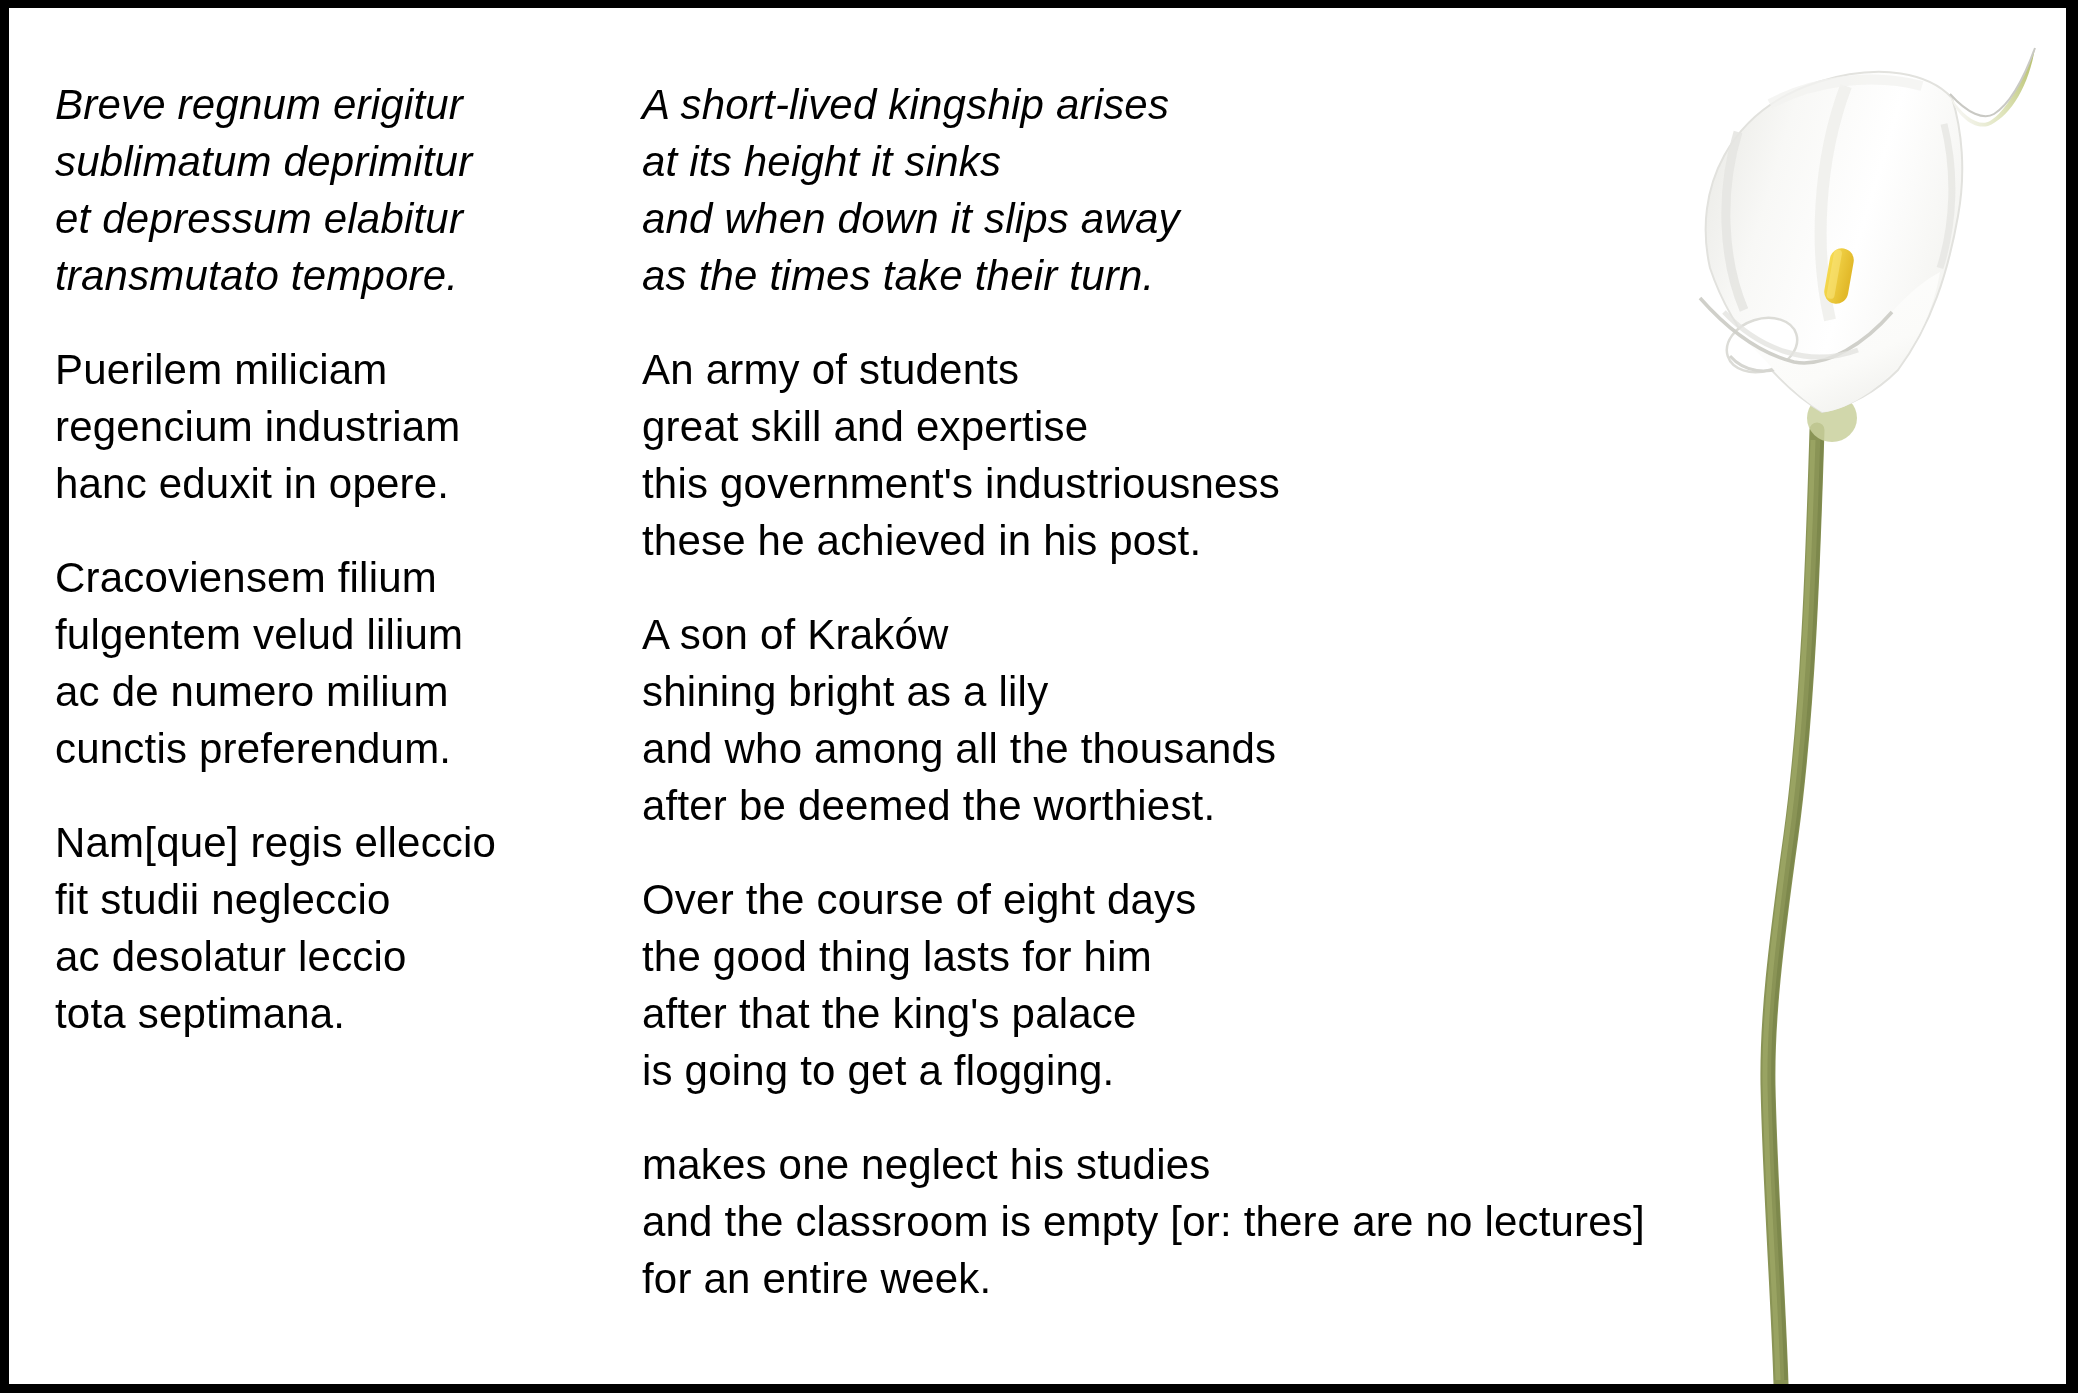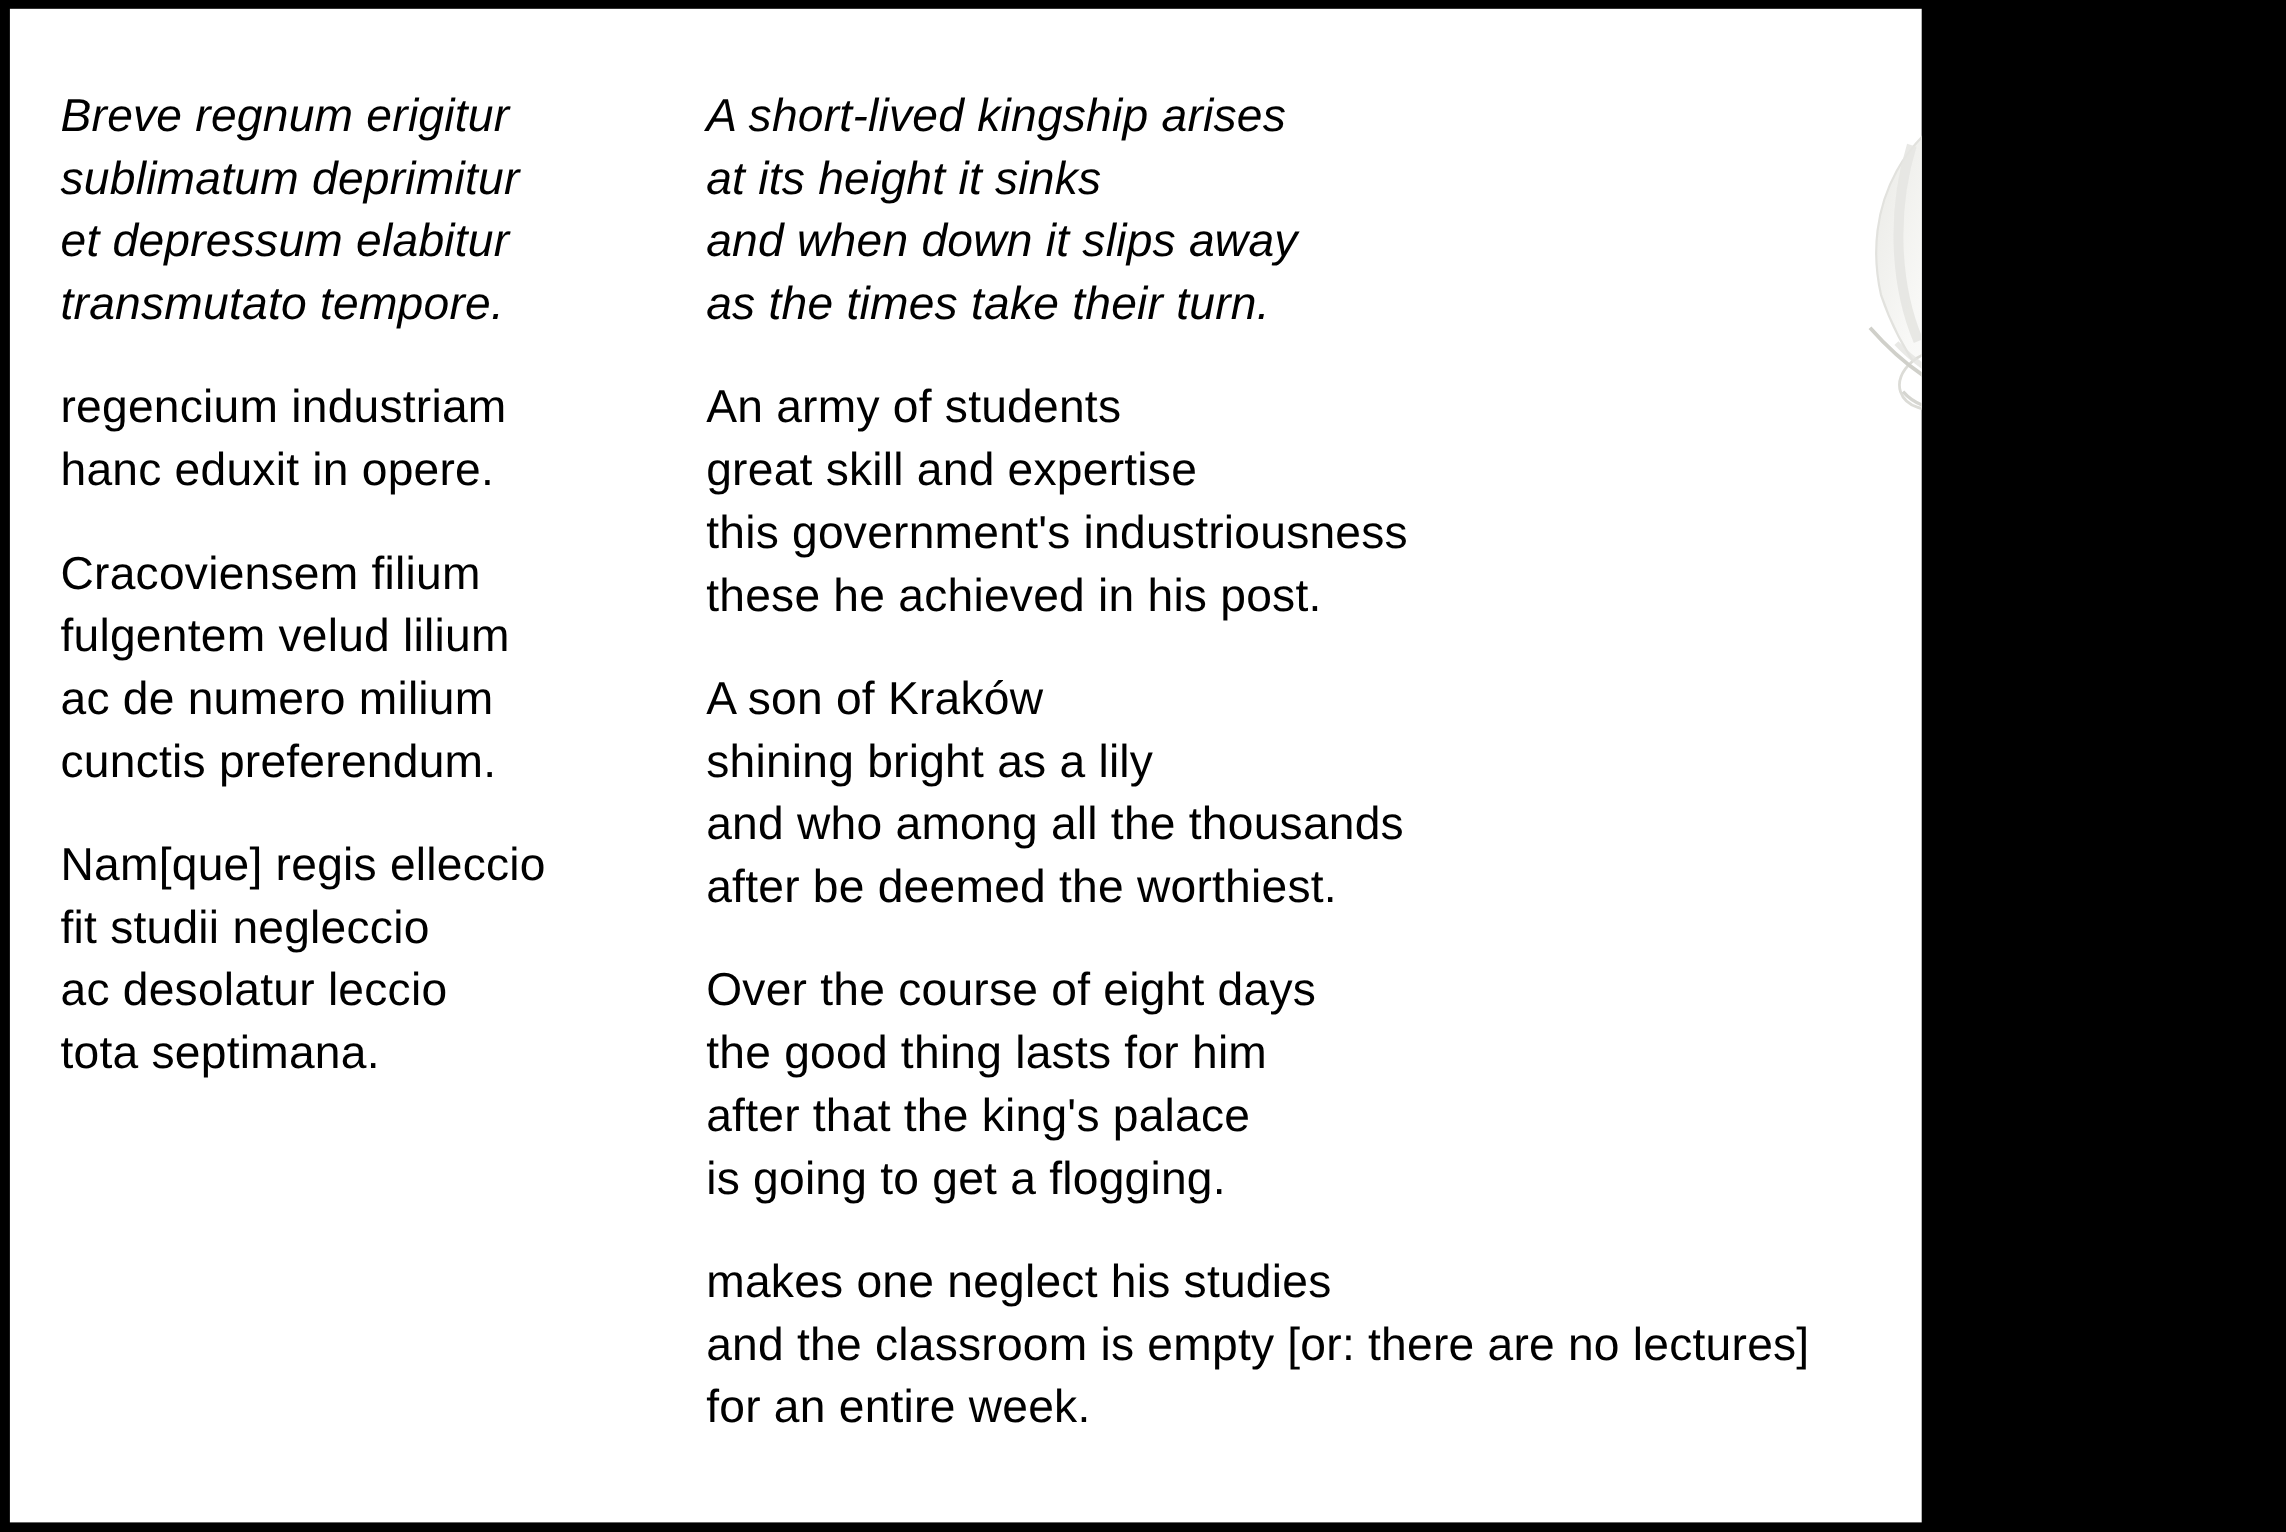--- a/index.html
+++ b/index.html
@@ -3,21 +3,21 @@
 <meta charset="utf-8">
 <style>
   html,body{margin:0;padding:0;}
   body{
     width:2078px;height:1393px;position:relative;
     background:#000;
     font-family:"Liberation Sans", sans-serif;
     overflow:hidden;
   }
   .page{
-    position:absolute;left:9px;top:8px;width:1738px;height:1376px;
+    position:absolute;left:9px;top:8px;width:2057px;height:1376px;
     background:#ffffff;overflow:hidden;
   }
   .col{
     position:absolute;top:68px;
     font-size:42px;line-height:57px;color:#000;
     white-space:nowrap;letter-spacing:0.2px;
   }
   .col-latin{left:46px;}
   .col-english{left:633px;}
   .stanza{margin:0 0 37px 0;}
@@ -34,20 +34,21 @@
 <div class="page">
 
   <div class="col col-latin" id="latin-col">
       <div class="stanza italic">
         <div class="line">Breve regnum erigitur</div>
         <div class="line">sublimatum deprimitur</div>
         <div class="line">et depressum elabitur</div>
         <div class="line">transmutato tempore.</div>
       </div>
       <div class="stanza">
+        <div class="line">Puerilem miliciam</div>
         <div class="line">regencium industriam</div>
         <div class="line">hanc eduxit in opere.</div>
       </div>
       <div class="stanza">
         <div class="line">Cracoviensem filium</div>
         <div class="line">fulgentem velud lilium</div>
         <div class="line">ac de numero milium</div>
         <div class="line">cunctis preferendum.</div>
       </div>
       <div class="stanza">

